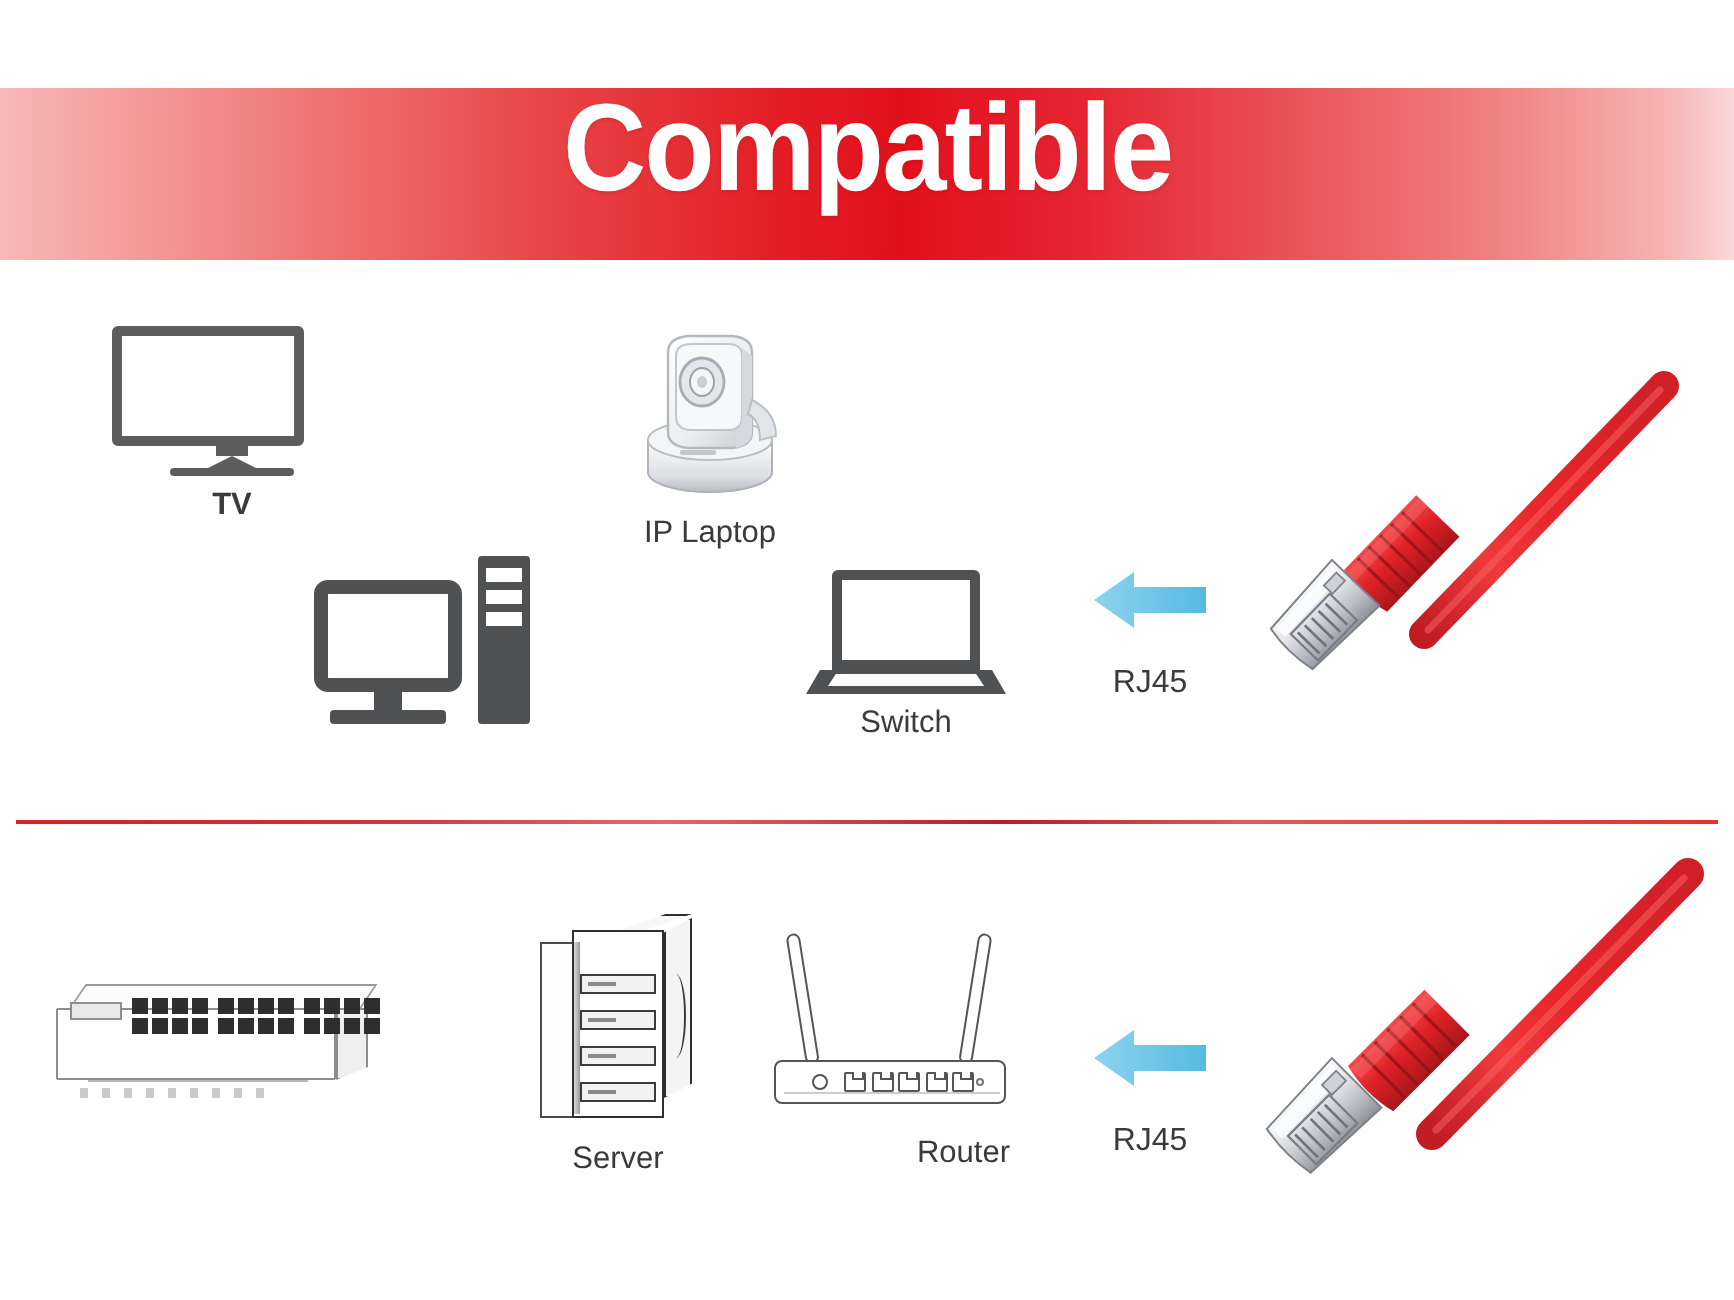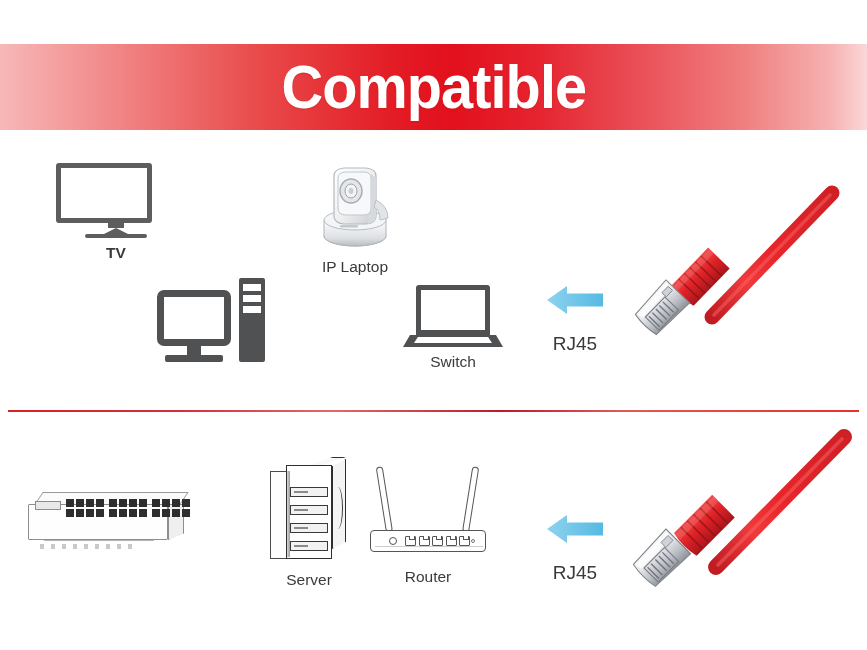--- a/index.html
+++ b/index.html
@@ -11,21 +11,21 @@
     overflow:hidden;
   }
 
   
   .banner {
     position:absolute; left:0; top:44px; width:867px; height:86px;
     background:linear-gradient(to right,
       #f7b8b8 0%, #f49a9a 8%, #ef7575 18%, #e94a4a 30%,
       #e31d26 45%, #e2101c 52%, #e52430 62%, #ea5058 74%,
       #f08080 86%, #f6b3b3 96%, #fbd8d8 100%);
-    display:flex; align-items:center; justify-content:center;
+    display:flex; align-items:flex-start; justify-content:center;
   }
   .banner-title {
     color:#ffffff;
     font-size:62px;
     font-weight:bold;
     letter-spacing:-1px;
     line-height:1;
     transform:scaleX(0.93);
     text-shadow:0 1px 2px rgba(150,0,0,0.18);
     white-space:nowrap;
@@ -81,21 +81,21 @@
   }
   .lt-base-inner {
     position:absolute; left:50%; top:2px; transform:translateX(-50%);
     width:78px; height:6px; background:#ffffff;
     clip-path:polygon(5% 0%, 95% 0%, 100% 100%, 0% 100%);
   }
 
   
   .arrow { position:relative; width:58px; height:34px; margin:0 auto; }
   .arrow svg { display:block; }
-  .arrow-label { color:#3a3a3a; font-size:19px; margin-top:16px; }
+  .arrow-label { color:#3a3a3a; font-size:16px; margin-top:16px; }
 
   
   .divider {
     position:absolute; left:8px; top:410px; width:851px; height:2px;
     background:linear-gradient(to right,
       #d8202a 0%, #d0303a 20%, #e06a68 38%, #b81c28 58%, #e05a58 72%, #e8302e 100%);
   }
 
   
   .sw-wrap { position:relative; width:160px; height:62px; margin:0 auto; }
@@ -413,21 +413,21 @@
     <div class="srv-rail"></div>
     <div class="srv-unit srv-u1"></div>
     <div class="srv-unit srv-u2"></div>
     <div class="srv-unit srv-u3"></div>
     <div class="srv-unit srv-u4"></div>
     <div class="srv-door"></div>
   </div>
   <div class="label">Server</div>
 </div>
 
-<div class="item" style="left:368px; top:462px; width:120px;">
+<div class="item" style="left:385px; top:462px; width:120px;text-align:right;">
   <div class="rt-wrap">
     <div class="rt-ant rt-ant-l"></div>
     <div class="rt-ant rt-ant-r"></div>
     <div class="rt-body">
       <div class="rt-pwr"></div>
       <div class="rt-ports">
         <div class="rt-port"></div>
         <div class="rt-port"></div>
         <div class="rt-port"></div>
         <div class="rt-port"></div>

